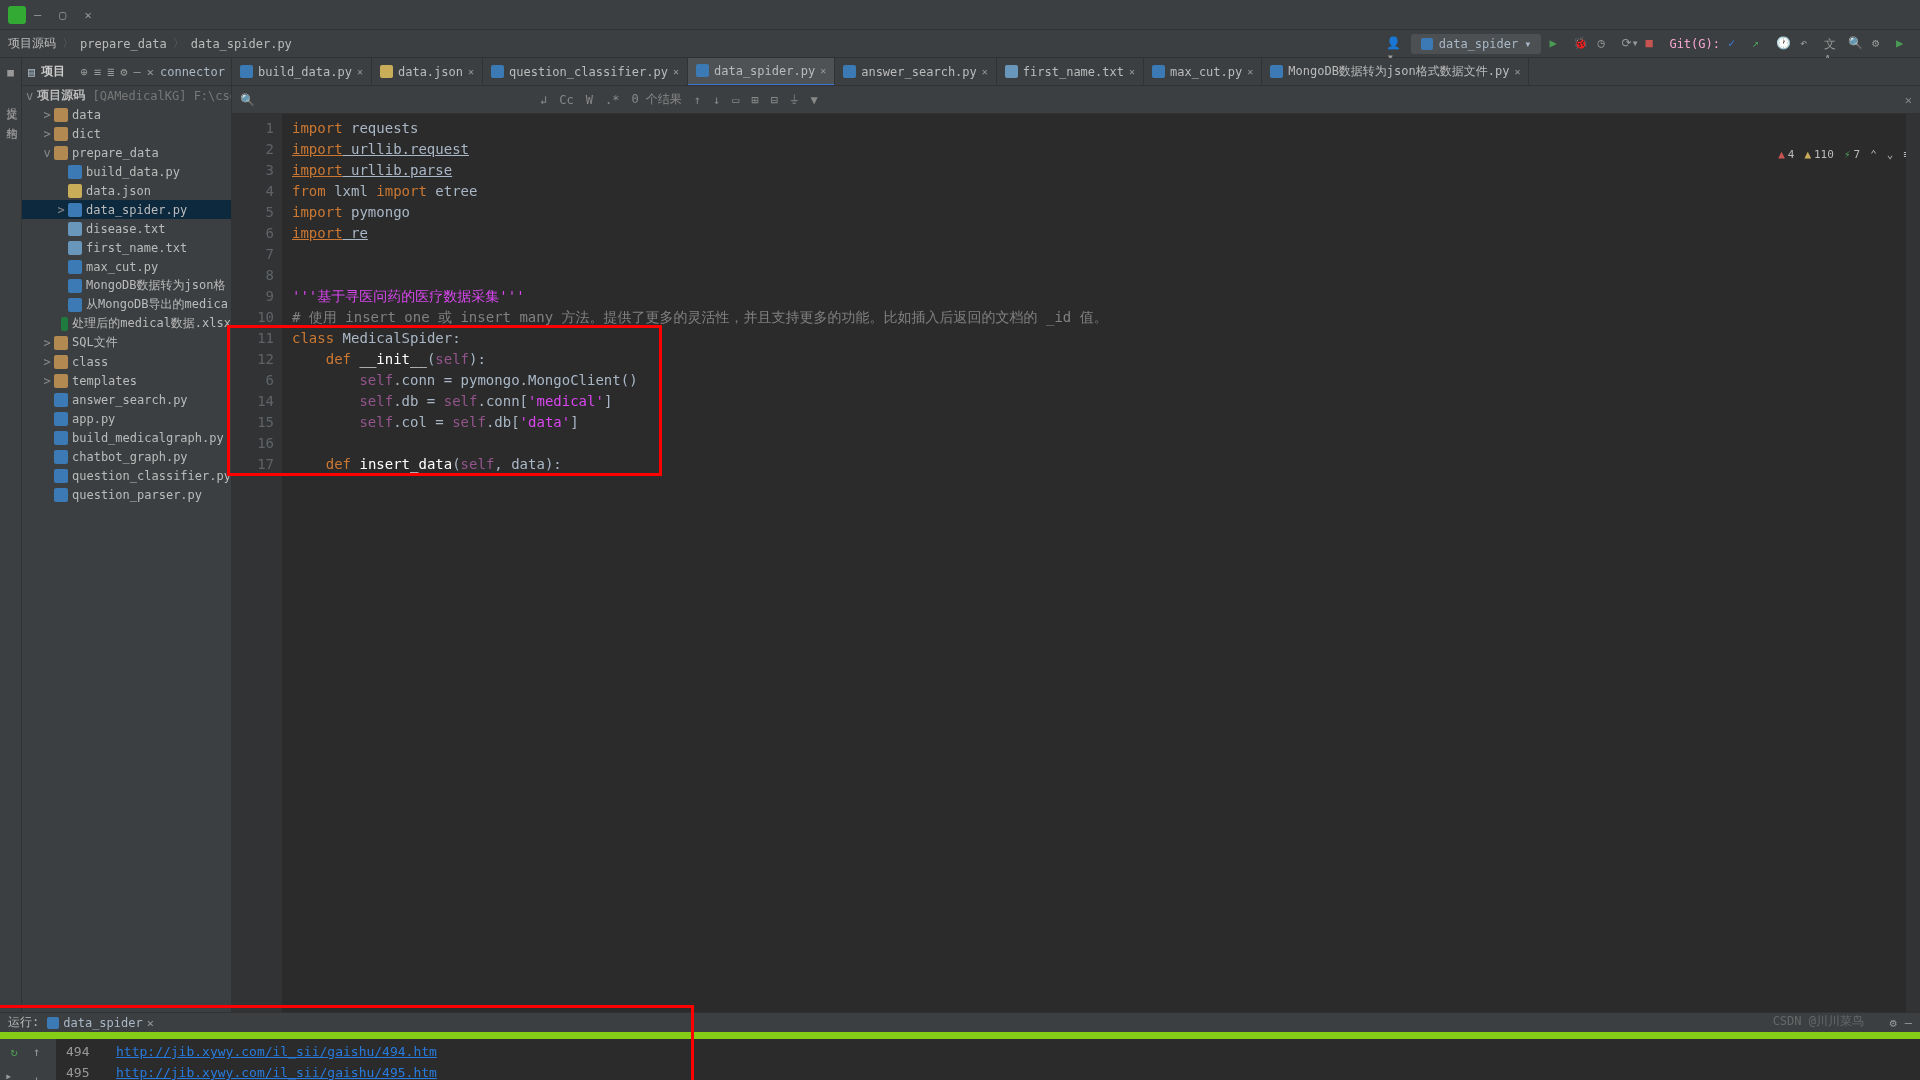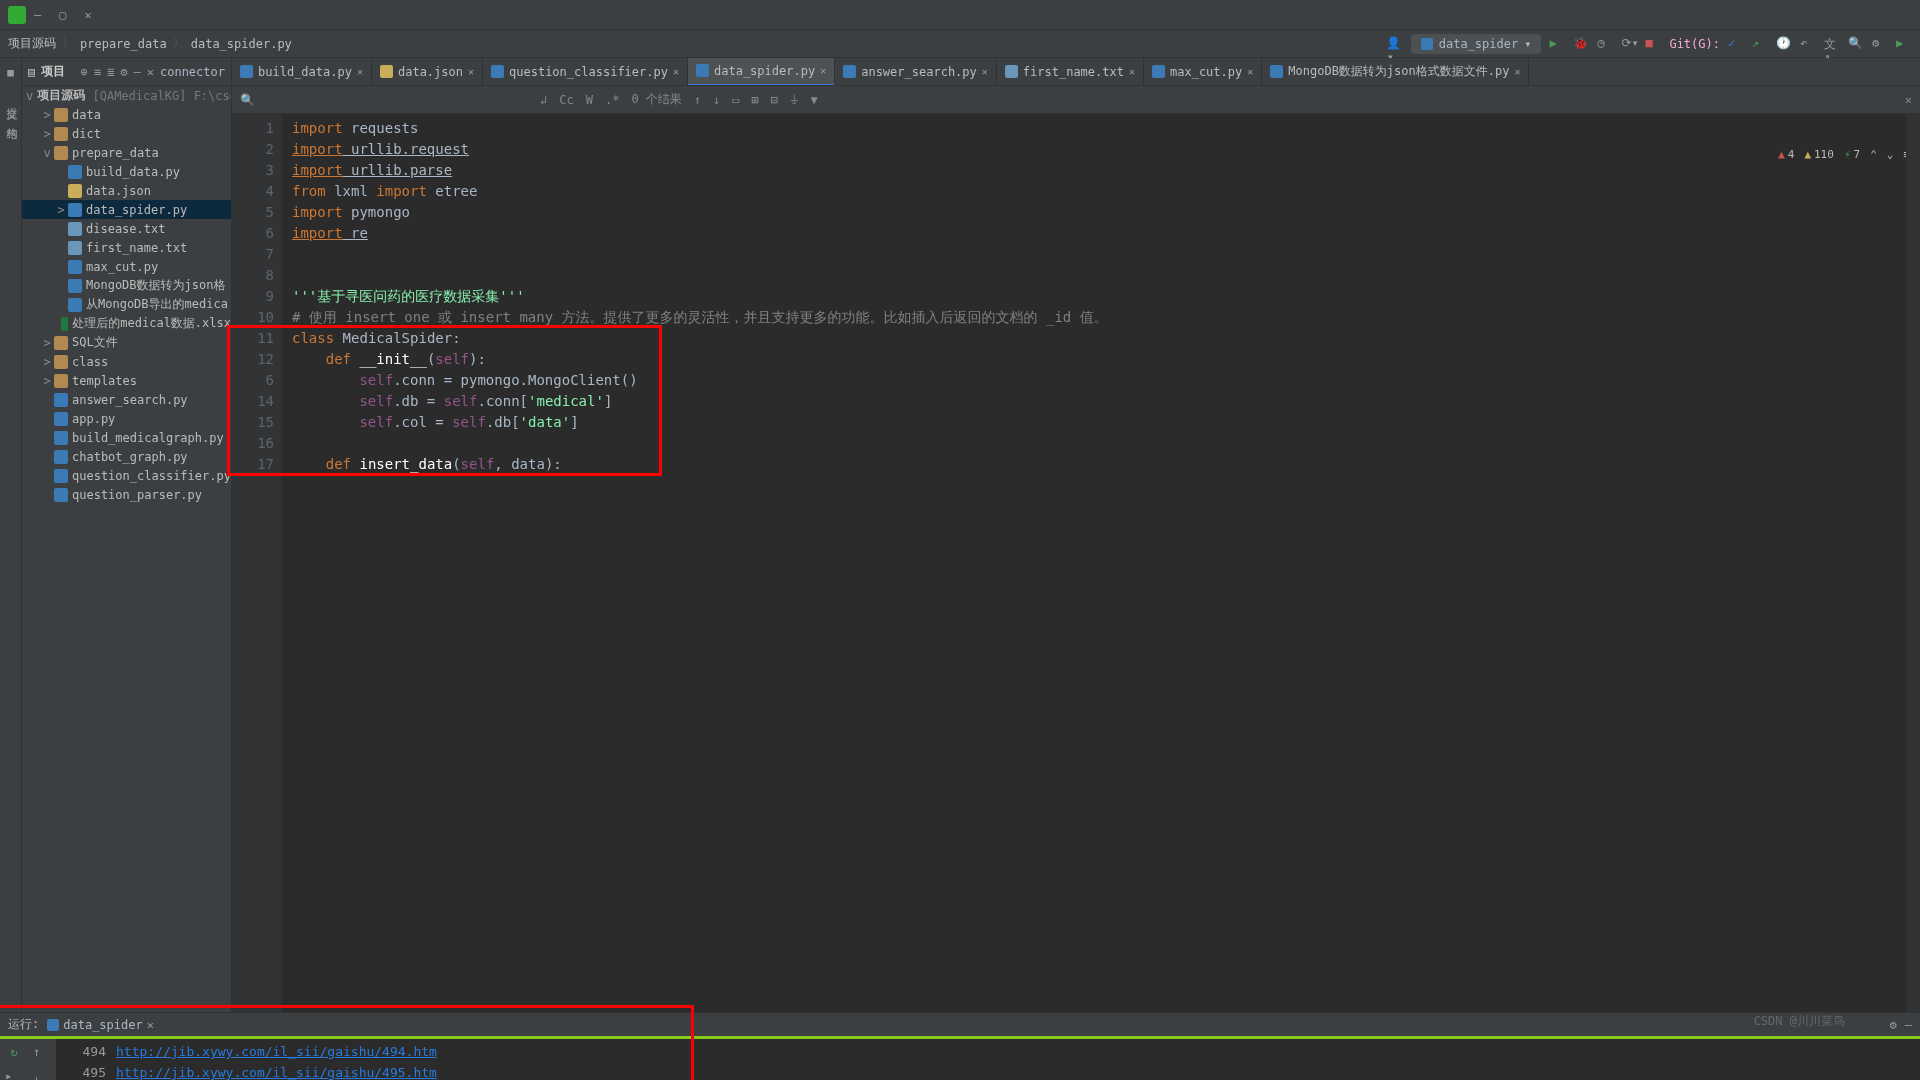--- a/index.html
+++ b/index.html
@@ -42,41 +42,41 @@
 .tab .cls{color:#999;font-size:10px}
 .tab .fi{width:13px;height:13px}
 .findbar{height:28px;background:#3c3f41;display:flex;align-items:center;padding:0 8px;gap:12px;border-bottom:1px solid #323232;color:#888}
 .findbar .q{width:16px}
 .findbar .res{color:#888}
 .code{flex:1;display:flex;background:#2b2b2b;font-family:Consolas,monospace;font-size:14px;position:relative}
 .gutter{width:50px;background:#313335;color:#606366;text-align:right;padding:4px 8px 0 0;line-height:21px}
 .codebody{flex:1;padding:4px 0 0 10px;line-height:21px;white-space:pre;position:relative}
 .codebody .ln{height:21px}
 .kw{color:#cc7832}
-.str{color:#86efac}
+.str{color:#d946ef}
 .fn{color:#ffffff}
 .com{color:#808080}
 .self{color:#94558d}
 .cls{color:#a9b7c6}
 .und{text-decoration:underline}
 .redbox1{position:absolute;border:3px solid red;pointer-events:none}
 .topstatus{position:absolute;right:10px;top:34px;display:flex;gap:10px;color:#bbb;font-size:11px}
 .topstatus span{display:flex;align-items:center;gap:3px}
 .minimap{width:14px;background:#313335}
 .runpanel{background:#2b2b2b;border-top:1px solid #323232;display:flex;flex-direction:column;position:relative}
-.runhead{height:26px;background:#3c3f41;display:flex;align-items:center;padding:5px 8px;gap:8px;border-bottom:3px solid #84cc16}
+.runhead{height:26px;background:#3c3f41;display:flex;align-items:center;padding:5px 8px;gap:8px;border-bottom:7px solid #84cc16}
 .runhead .t{color:#bbb}
 .runhead .rtab{display:flex;align-items:center;gap:4px}
 .runhead .spacer{flex:1}
 .runbody{flex:1;display:flex}
 .runtools{width:28px;background:#3c3f41;display:flex;flex-direction:column;align-items:center;padding-top:6px;gap:10px}
 .runtools2{width:28px;background:#3c3f41;display:flex;flex-direction:column;align-items:center;padding-top:6px;gap:10px}
 .runout{flex:1;background:#2b2b2b;font-family:Consolas,monospace;font-size:13px;padding:2px 10px;line-height:21px;overflow:hidden}
 .runout .orow{display:flex}
-.runout .n{width:40px;color:#999;text-align:right;margin-right:10px}
+.runout .n{width:40px;color:#999;margin-right:10px}
 .runout .url{color:#287bde;text-decoration:underline}
 .ico{color:#999}
 .runtoolbtn{width:18px;height:18px;color:#999}
 .playico{color:#499c54}
 .cog{color:#999}
 .tree .row.indent1{padding-left:18px}.tree .row.indent2{padding-left:32px}
 </style>
 </head>
 <body>
 
@@ -383,13 +383,13 @@
         </div>
         <div class="orow">
           <span class="n">495</span>
           <span class="url">http://jib.xywy.com/il_sii/gaishu/495.htm</span>
         </div>
       </div>
   </div>
   <div class="redbox1" style="left:-6px;top:-8px;width:700px;height:291px"></div>
 </div>
 
-<div style="position:absolute;right:75px;bottom:50px;color:#888;font-size:12px;opacity:.55">CSDN @川川菜鸟</div>
+<div style="position:absolute;right:56px;bottom:50px;color:#888;font-size:12px;opacity:.55">CSDN @川川菜鸟</div>
 
 </body></html>

